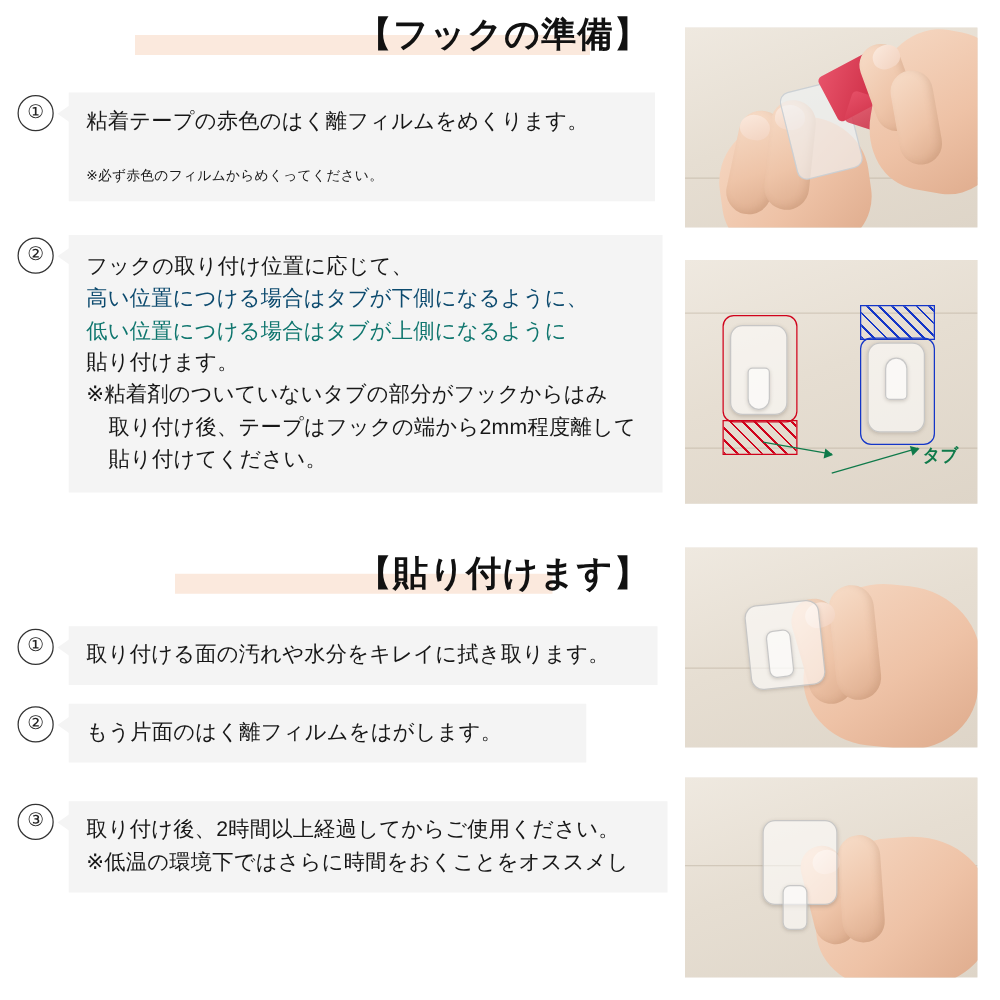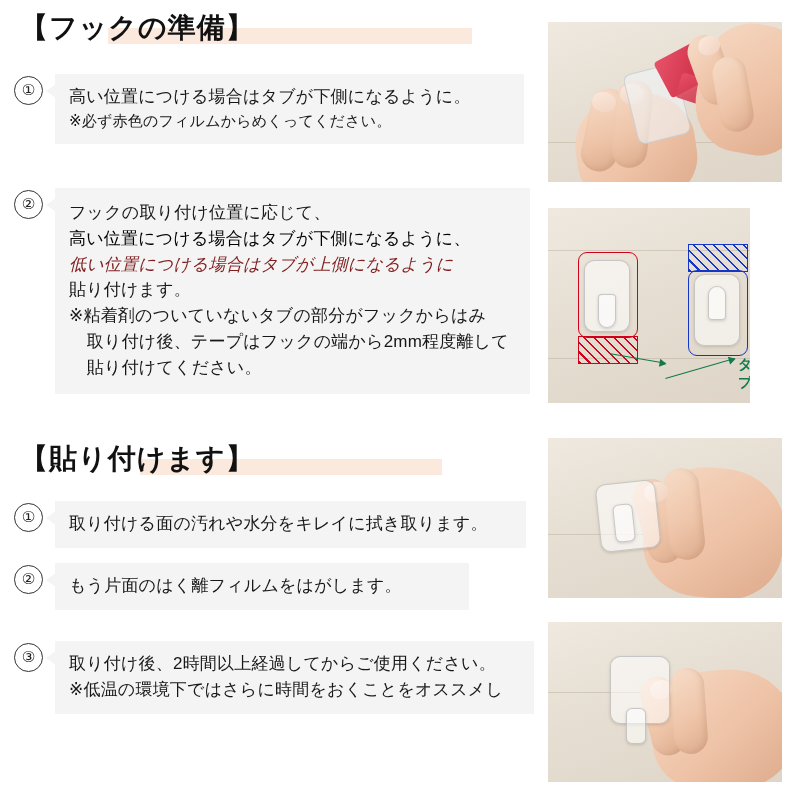--- a/index.html
+++ b/index.html
@@ -20,21 +20,21 @@
     height: 800px;
     position: relative;
     background: #ffffff;
   }
 
   
   .section-head {
     position: absolute;
     left: 20px;
     width: 500px;
-    text-align: left;
+    text-align: right;
   }
   .section-head .band {
     position: absolute;
     left: 88px;
     right: 48px;
     top: 22px;
     height: 16px;
     background: #fbe9dd;
     z-index: 0;
   }
@@ -86,23 +86,23 @@
     position: absolute;
     left: -9px;
     top: 10px;
     width: 0;
     height: 0;
     border-top: 7px solid transparent;
     border-bottom: 7px solid transparent;
     border-right: 10px solid #f4f4f4;
   }
   .bubble .ln { display: block; white-space: nowrap; }
-  .red { color: #000000; }
-  .blue { color: #7f1d1d; font-style: italic; }
-  .small-note { font-size: 15px; }
+  .red { color: #0c4a6e; }
+  .blue { color: #0f766e; }
+  .small-note { font-size: 11px; margin-top: 23px; }
 
   
   .photo {
     position: absolute;
     overflow: hidden;
     background: #e9e4dc;
   }
   .photo .wall {
     position: absolute;
     inset: 0;
@@ -194,21 +194,21 @@
 
   <div class="section-head" style="top:6px;">
     <div class="band"></div>
     <div class="title">【フックの準備】</div>
   </div>
 
   <div class="step" style="top:74px; left:14px; width:510px;">
     <div class="step-num">①</div>
     <div class="step-body">
       <div class="bubble">
-        <span class="ln">高い位置につける場合はタブが下側になるように。</span>
+        <span class="ln">粘着テープの赤色のはく離フィルムをめくります。</span>
         <span class="ln small-note">※必ず赤色のフィルムからめくってください。</span>
       </div>
     </div>
   </div>
 
   <div class="step" style="top:188px; left:14px; width:516px;">
     <div class="step-num">②</div>
     <div class="step-body">
       <div class="bubble" style="padding-top:12px;padding-bottom:13px;">
         <span class="ln">フックの取り付け位置に応じて、</span>
@@ -269,21 +269,21 @@
 
     <div class="redfilm" style="left:112px; top:28px; width:46px; height:40px; transform:rotate(-28deg); border-radius:4px;"></div>
     <div class="redfilm" style="left:130px; top:54px; width:30px; height:26px; transform:rotate(18deg); border-radius:4px; opacity:0.85;"></div>
 
     <div class="hand" style="left:150px; top:2px; width:110px; height:130px; transform:rotate(10deg);"></div>
     <div class="finger" style="left:146px; top:12px; width:34px; height:72px; transform:rotate(-20deg);"></div>
     <div class="finger" style="left:168px; top:34px; width:34px; height:76px; transform:rotate(-10deg);"></div>
     <div class="nail" style="left:150px; top:14px; width:22px; height:19px; transform:rotate(-20deg);"></div>
   </div>
 
-  <div class="photo" style="left:548px; top:208px; width:202px; height:195px;">
+  <div class="photo" style="left:548px; top:208px; width:234px; height:195px;">
     <div class="wall"></div>
     <div class="wallline" style="left:0; top:42px; width:234px; height:1px;"></div>
     <div class="wallline" style="left:0; top:150px; width:234px; height:1px;"></div>
 
     <div class="hookshape" style="left:36px; top:52px; width:44px; height:70px;"></div>
     <div class="hookshape" style="left:50px; top:86px; width:16px; height:32px; border-radius:4px 4px 9px 9px;"></div>
     <div class="outline-red" style="left:30px; top:44px; width:58px; height:84px;"></div>
     <div class="hatch-red" style="left:30px; top:128px; width:58px; height:26px;"></div>
 
     <div class="hatch-blue" style="left:140px; top:36px; width:58px; height:26px;"></div>

